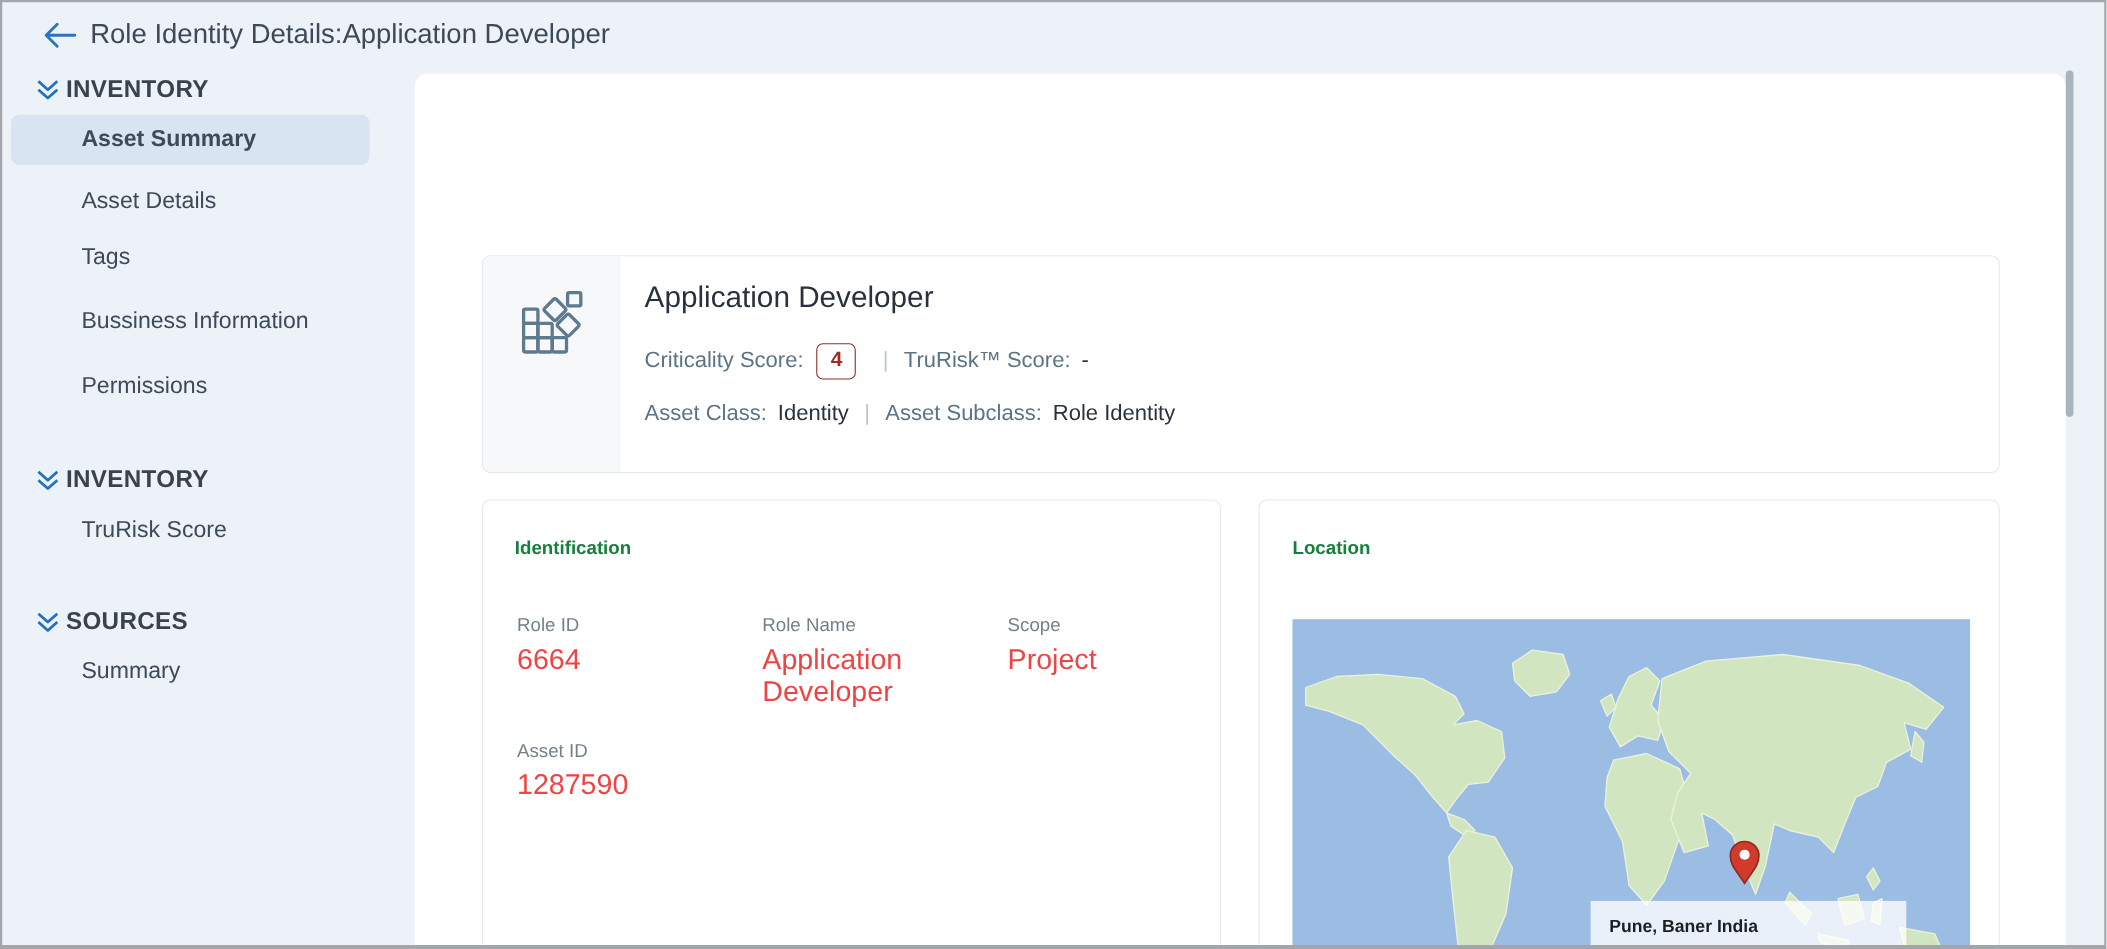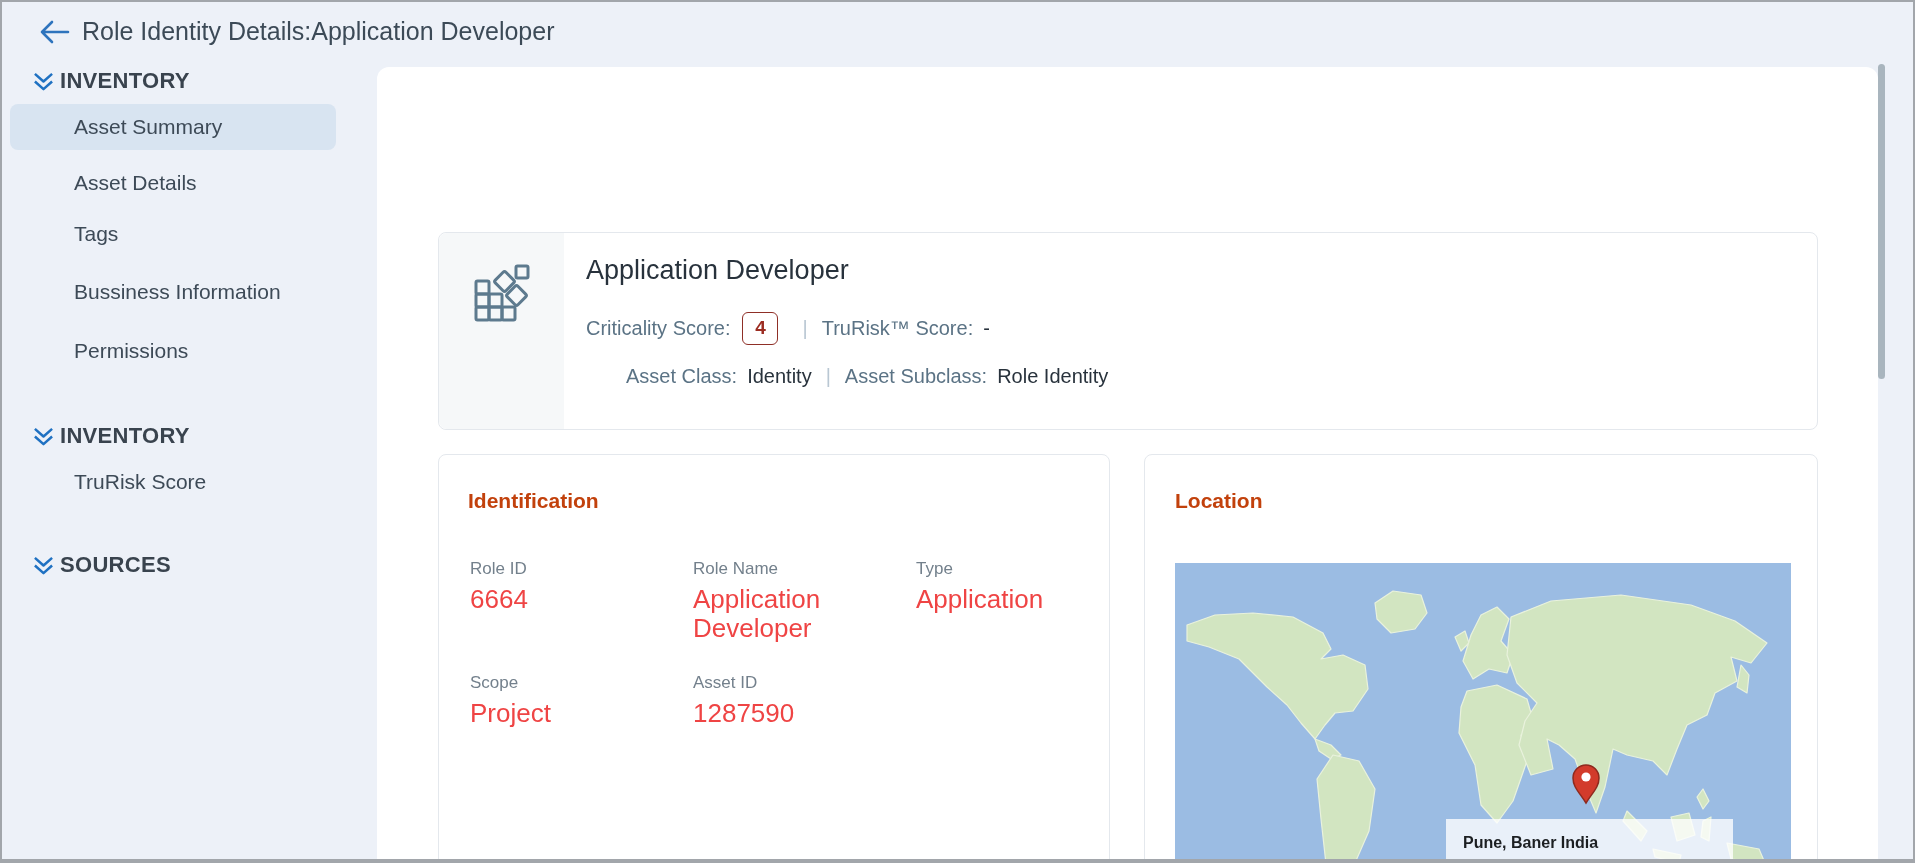--- a/index.html
+++ b/index.html
@@ -10,21 +10,21 @@
   .back-arrow{position:absolute;left:36px;top:17px;width:32px;height:26px;cursor:pointer;}
   .page-crumb{position:absolute;left:80px;top:15px;font-size:25px;color:#3c4a57;white-space:nowrap;}
   
   .sidebar{position:absolute;left:0;top:65px;width:375px;height:798px;}
   .side-sec{position:absolute;left:0;height:22px;display:flex;align-items:center;}
   .side-sec .chev{margin-left:30px;width:23px;height:21px;flex:0 0 auto;}
   .side-sec .sec-label{margin-left:5px;font-size:22px;font-weight:bold;color:#39434e;letter-spacing:.3px;}
   .side-item{position:absolute;left:0;width:375px;height:26px;line-height:26px;font-size:21px;
              color:#3d4a57;cursor:pointer;}
   .side-item .txt{margin-left:72px;}
-  .side-item.selected{top:37px;height:29px;line-height:46px;}
+  .side-item.selected{top:37px;height:29px;line-height:46px;font-weight:bold;}
   .side-item.selected .hl{position:absolute;left:8px;top:0;width:326px;height:46px;
              background:#d8e4f1;border-radius:8px;}
   .side-item .txt{position:relative;}
   
   .main-panel{position:absolute;left:375px;top:65px;width:1501px;height:798px;background:#fff;
               border-radius:12px 12px 0 0;}
   .scroll-thumb{position:absolute;left:1876px;top:62px;width:7px;height:315px;background:#a9b5be;
               border-radius:4px;}
   .h1-title{position:absolute;left:61px;top:42px;font-size:56px;font-weight:300;color:#44525e;
               letter-spacing:-.5px;}
@@ -37,27 +37,27 @@
   .asset-body{position:absolute;left:147px;top:0;right:20px;height:100%;}
   .asset-name{position:absolute;left:0;top:22px;font-size:27px;font-weight:500;color:#28323c;}
   .score-line{position:absolute;left:0;top:77px;height:36px;display:flex;align-items:center;
               font-size:20px;color:#5b7385;}
   .crit-box{display:inline-flex;align-items:center;justify-content:center;width:34px;height:31px;
               border:1.5px solid #8f2f27;border-radius:6px;margin:0 10px 0 12px;
               font-size:19px;font-weight:bold;color:#9c2d22;background:#fff;}
   .pipe{color:#b9c7d3;margin:0 14px;}
   .dark-val{color:#28323c;margin-left:10px;}
   .class-line{position:absolute;left:0;top:128px;height:30px;display:flex;align-items:center;
-              font-size:20px;color:#5b7385;margin-left:40px;}
+              font-size:20px;color:#5b7385;}
   
   .info-card{position:absolute;background:#fff;border:1px solid #e4e8ed;border-radius:8px;
              box-sizing:border-box;}
   .card-ident{left:61px;top:387px;width:672px;height:500px;}
   .card-loc{left:767px;top:387px;width:674px;height:500px;}
-  .card-title{position:absolute;top:34px;font-size:21px;font-weight:bold;color:#c2410c;}
+  .card-title{position:absolute;top:34px;font-size:17px;font-weight:bold;color:#15803d;}
   .card-ident .card-title{left:29px;}
   .card-loc .card-title{left:30px;}
   .field-grid{position:absolute;left:31px;top:104px;display:grid;
               grid-template-columns:223px 223px 170px;row-gap:30px;align-items:start;}
   .field .flabel{font-size:17px;color:#73808c;margin-bottom:6px;}
   .field .fvalue{font-size:26px;color:#ef4444;line-height:29px;max-width:160px;}
   
   .map-wrap{position:absolute;left:30px;top:108px;width:616px;height:303px;overflow:hidden;
             background:#9bbce3;}
   .map-svg{position:absolute;left:0;top:0;}
@@ -114,20 +114,23 @@
     <div class="side-item" style="top:402px;">
       <span class="txt">TruRisk Score</span>
     </div>
 
     <div class="side-sec" style="top:487px;">
       <svg class="chev" viewBox="0 0 24 22">
         <path d="M3 3 L12 11 L21 3" fill="none" stroke="#1f71c2" stroke-width="2.6" stroke-linejoin="round"></path>
         <path d="M3 11 L12 19 L21 11" fill="none" stroke="#1f71c2" stroke-width="2.6" stroke-linejoin="round"></path>
       </svg>
       <span class="sec-label">SOURCES</span>
+    </div>
+    <div class="side-item" style="top:530px;">
+      <span class="txt">Summary</span>
     </div>
   </div>
 
   <div class="main-panel">
 
 
     <div class="asset-card">
       <div class="asset-icon-panel">
         <svg class="asset-icon" width="58" height="62" viewBox="0 0 58 62">
           <g fill="none" stroke="#5d7a8e" stroke-width="3">
@@ -167,24 +170,20 @@
       <div class="field-grid">
         <div class="field">
           <div class="flabel">Role ID</div>
           <div class="fvalue">6664</div>
         </div>
         <div class="field">
           <div class="flabel">Role Name</div>
           <div class="fvalue">Application Developer</div>
         </div>
         <div class="field">
-          <div class="flabel">Type</div>
-          <div class="fvalue">Application</div>
-        </div>
-        <div class="field">
           <div class="flabel">Scope</div>
           <div class="fvalue">Project</div>
         </div>
         <div class="field">
           <div class="flabel">Asset ID</div>
           <div class="fvalue">1287590</div>
         </div>
         <div class="field"></div>
       </div>
     </div>

